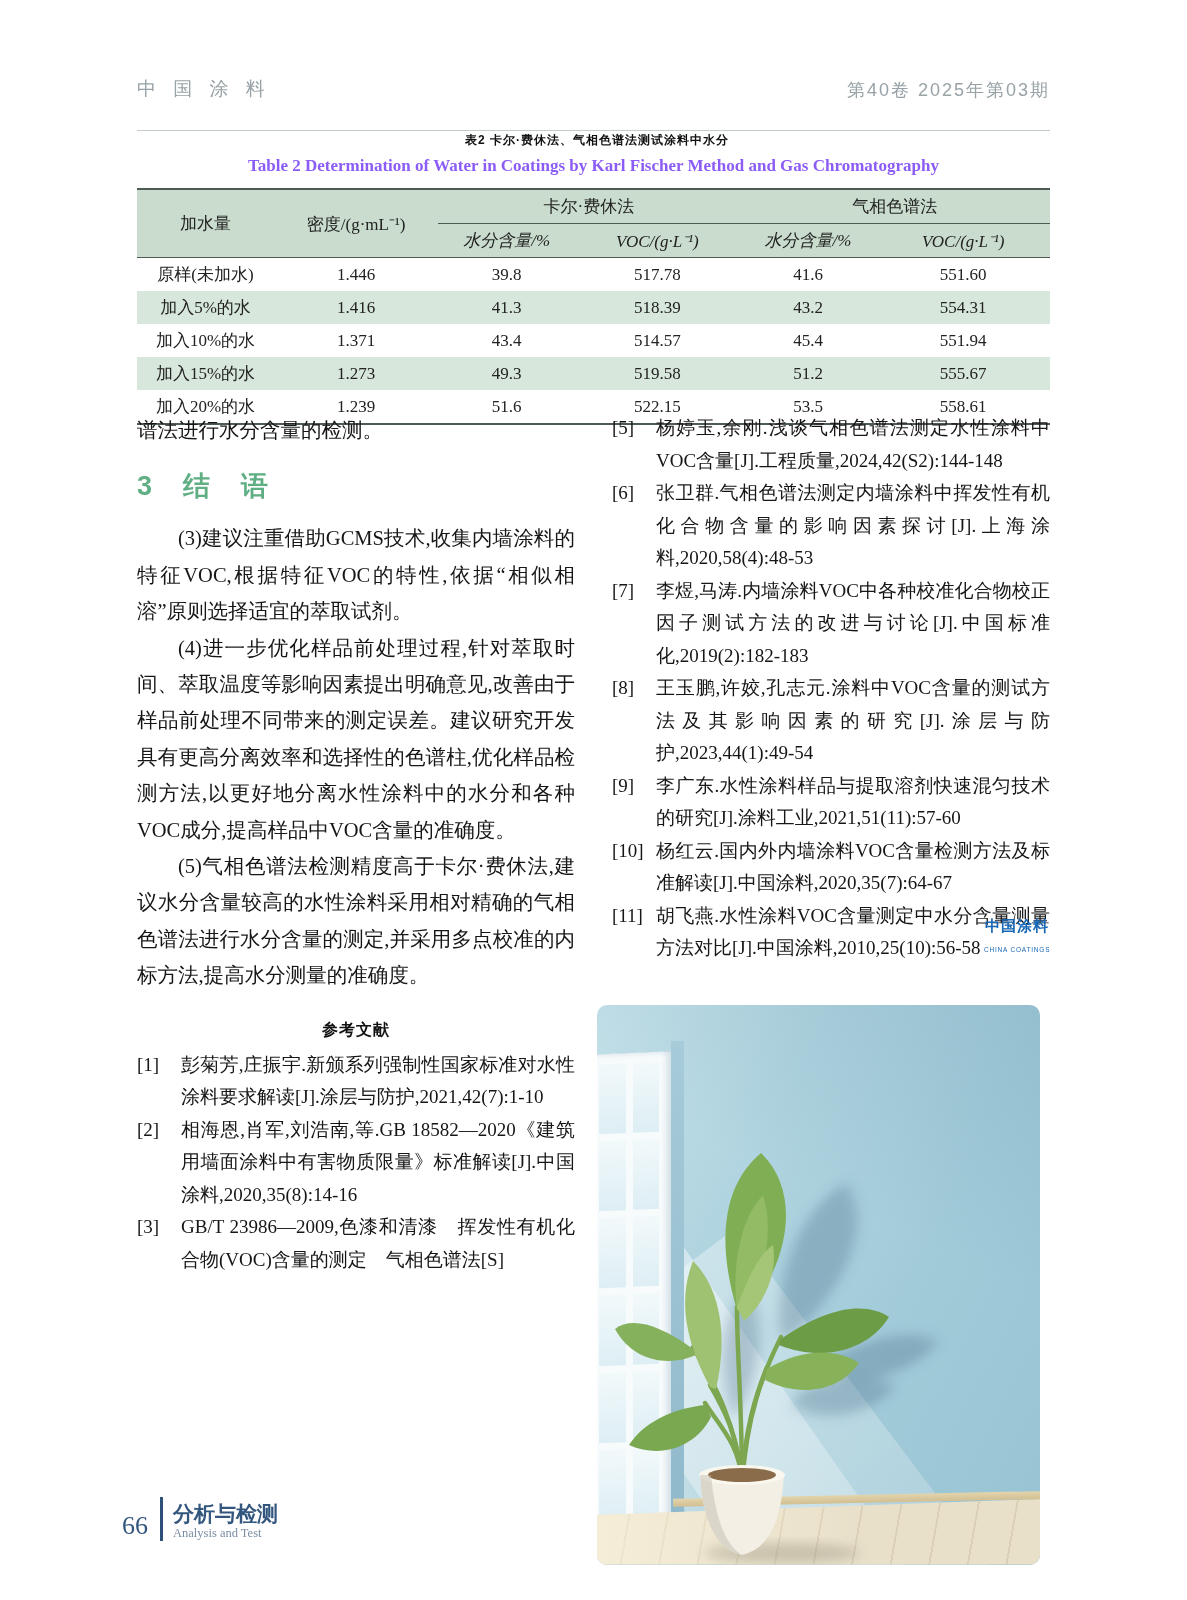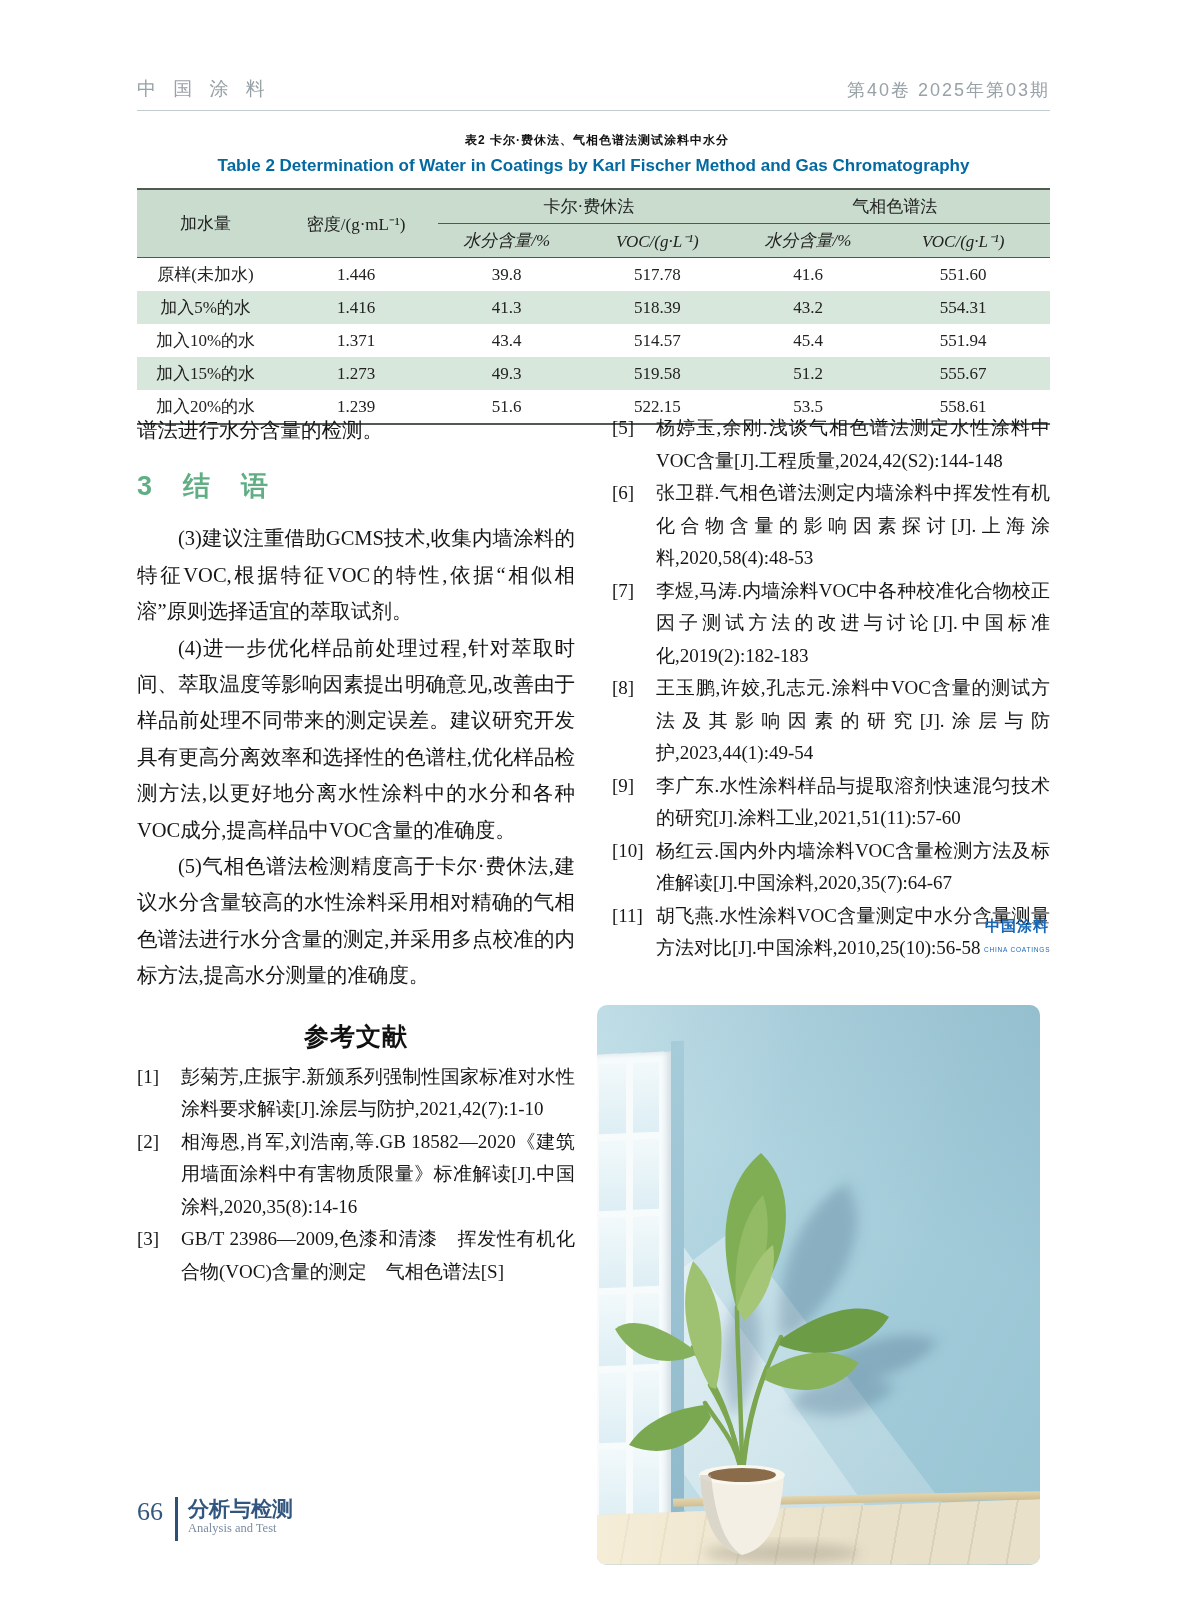--- a/index.html
+++ b/index.html
@@ -6,33 +6,33 @@
   html,body { background:#ffffff; }
   .page {
     position:relative; width:1187px; height:1600px; margin:0 auto;
     background:#ffffff; overflow:hidden;
     font-family:"Liberation Serif", serif; color:#1c1c1c;
   }
   
   .runhead {
     position:absolute; left:137px; right:137px; top:76px;
     display:flex; justify-content:space-between; align-items:flex-end;
-    padding-bottom:8px; border-bottom:1px solid #c2cbcd;
+    padding-bottom:28px; border-bottom:1px solid #c2cbcd;
     font-family:"Liberation Sans", sans-serif;
   }
   .runhead .jname { font-size:19px; color:#98a2a7; letter-spacing:6px; }
   .runhead .issue { font-size:18px; color:#98a2a7; letter-spacing:2px; }
   
   .cap-zh {
     margin-top:132px; text-align:center; font-family:"Liberation Sans", sans-serif;
     font-weight:bold; font-size:12px; color:#111; letter-spacing:1px;margin-left:7px;
   }
   .cap-en {
-    margin-top:7px; text-align:center; font-family:Liberation Sans, sans-serif;
-    font-weight:bold; font-size:17px; color:#0369a1;
+    margin-top:7px; text-align:center; font-family:Liberation Serif, serif;
+    font-weight:bold; font-size:17px; color:#8b5cf6;
   }
   
   table.data {
     width:913px; margin:12px auto 0 auto; border-collapse:collapse;
     font-size:17px; color:#222;
     border-top:2px solid #4f5a55; border-bottom:2px solid #4f5a55;
   }
   table.data thead { background:#c9dccd; }
   table.data thead th { font-weight:normal; padding:5px 4px; }
   table.data thead tr.sub th { border-bottom:1.5px solid #4f5a55;font-style:italic; }
@@ -53,21 +53,21 @@
     color:#161616;
   }
   .body-p.noindent { text-indent:0; }
   h2.sec {
     font-family:"Liberation Sans", sans-serif; font-weight:bold;
     color:#5fae84; font-size:27px; letter-spacing:2px;
     margin:20px 0 16px 0;
   }
   h3.refhead {
     text-align:center; font-family:"Liberation Sans", sans-serif;
-    font-size:25px; font-weight:bold; color:#111; margin:26px 0 8px 0;
+    font-size:16px; font-weight:bold; color:#111; margin:26px 0 8px 0;
     letter-spacing:1px;
   }
   ul.refs { list-style:none; }
   ul.refs li {
     position:relative; padding-left:44px; font-size:19px; line-height:32.5px;
     text-align:justify; color:#161616;
   }
   ul.refs li .rid { position:absolute; left:0; top:0; }
   
   .logo {
@@ -102,21 +102,21 @@
   .floor { position:absolute; left:0; right:0; bottom:0; height:80px;
     background:repeating-linear-gradient(100deg,#e9e0ca 0 36px,#dbd1b8 36px 38px);
     clip-path:polygon(0 38%, 100% 18%, 100% 100%, 0 100%); }
   .floor-glow { position:absolute; left:0; right:0; bottom:0; height:80px;
     background:linear-gradient(90deg, rgba(255,248,225,0.55), rgba(255,255,255,0) 60%);
     clip-path:polygon(0 38%, 100% 18%, 100% 100%, 0 100%); }
   .baseboard { position:absolute; left:76px; right:0; bottom:62px; height:8px;
     background:linear-gradient(#e3d4ac,#d2bf92); transform:rotate(-1.2deg); }
   svg.plant { position:absolute; left:0; top:0; }
   
-  .foot { position:absolute; left:137px; top:1497px; display:flex; align-items:flex-start; }
+  .foot { position:absolute; left:122px; top:1497px; display:flex; align-items:flex-end; }
   .foot .pno { font-family:"Liberation Serif", serif; font-size:26px; color:#33567e; margin-right:12px; }
   .foot .bar { width:3px; height:44px; background:#2e4f77; margin-right:10px; }
   .foot .sec-zh { font-family:"Liberation Sans", sans-serif; font-weight:bold; font-size:21px; color:#33567e; line-height:1.15; }
   .foot .sec-en { font-family:"Liberation Serif", serif; font-size:12.5px; color:#7b8ca3; }
 </style>
 </head>
 <body>
 
 <div class="page">
 

